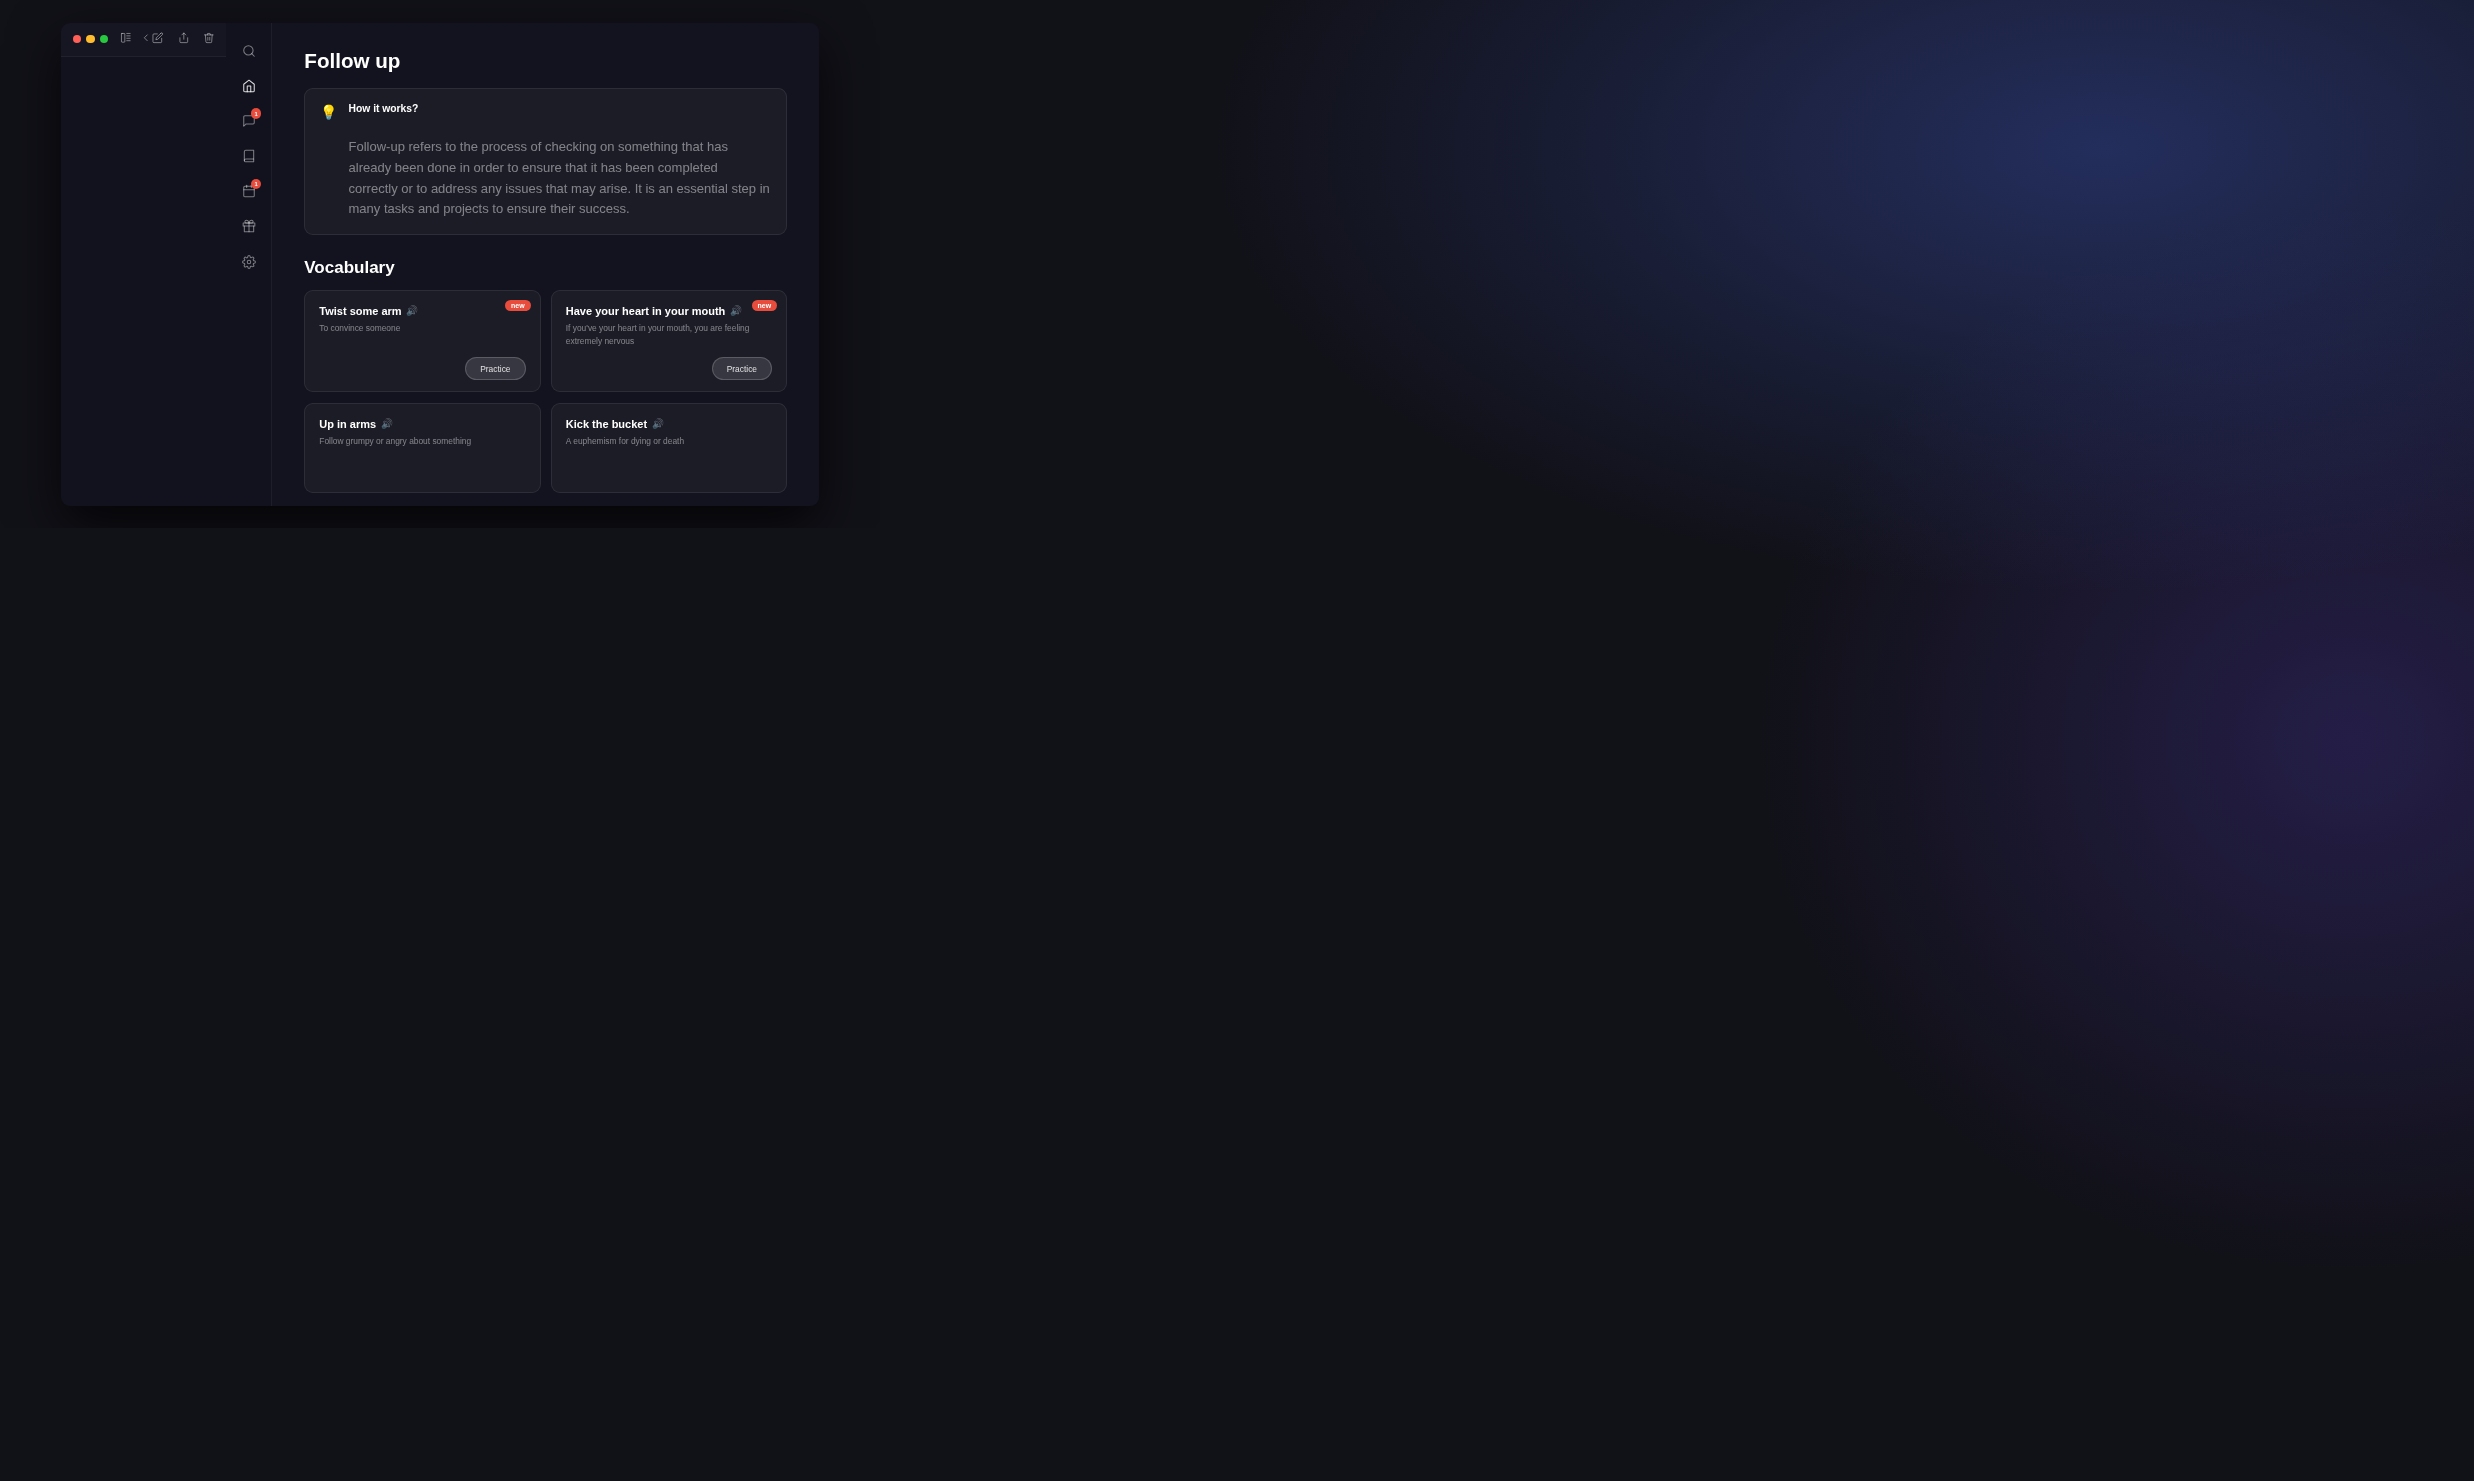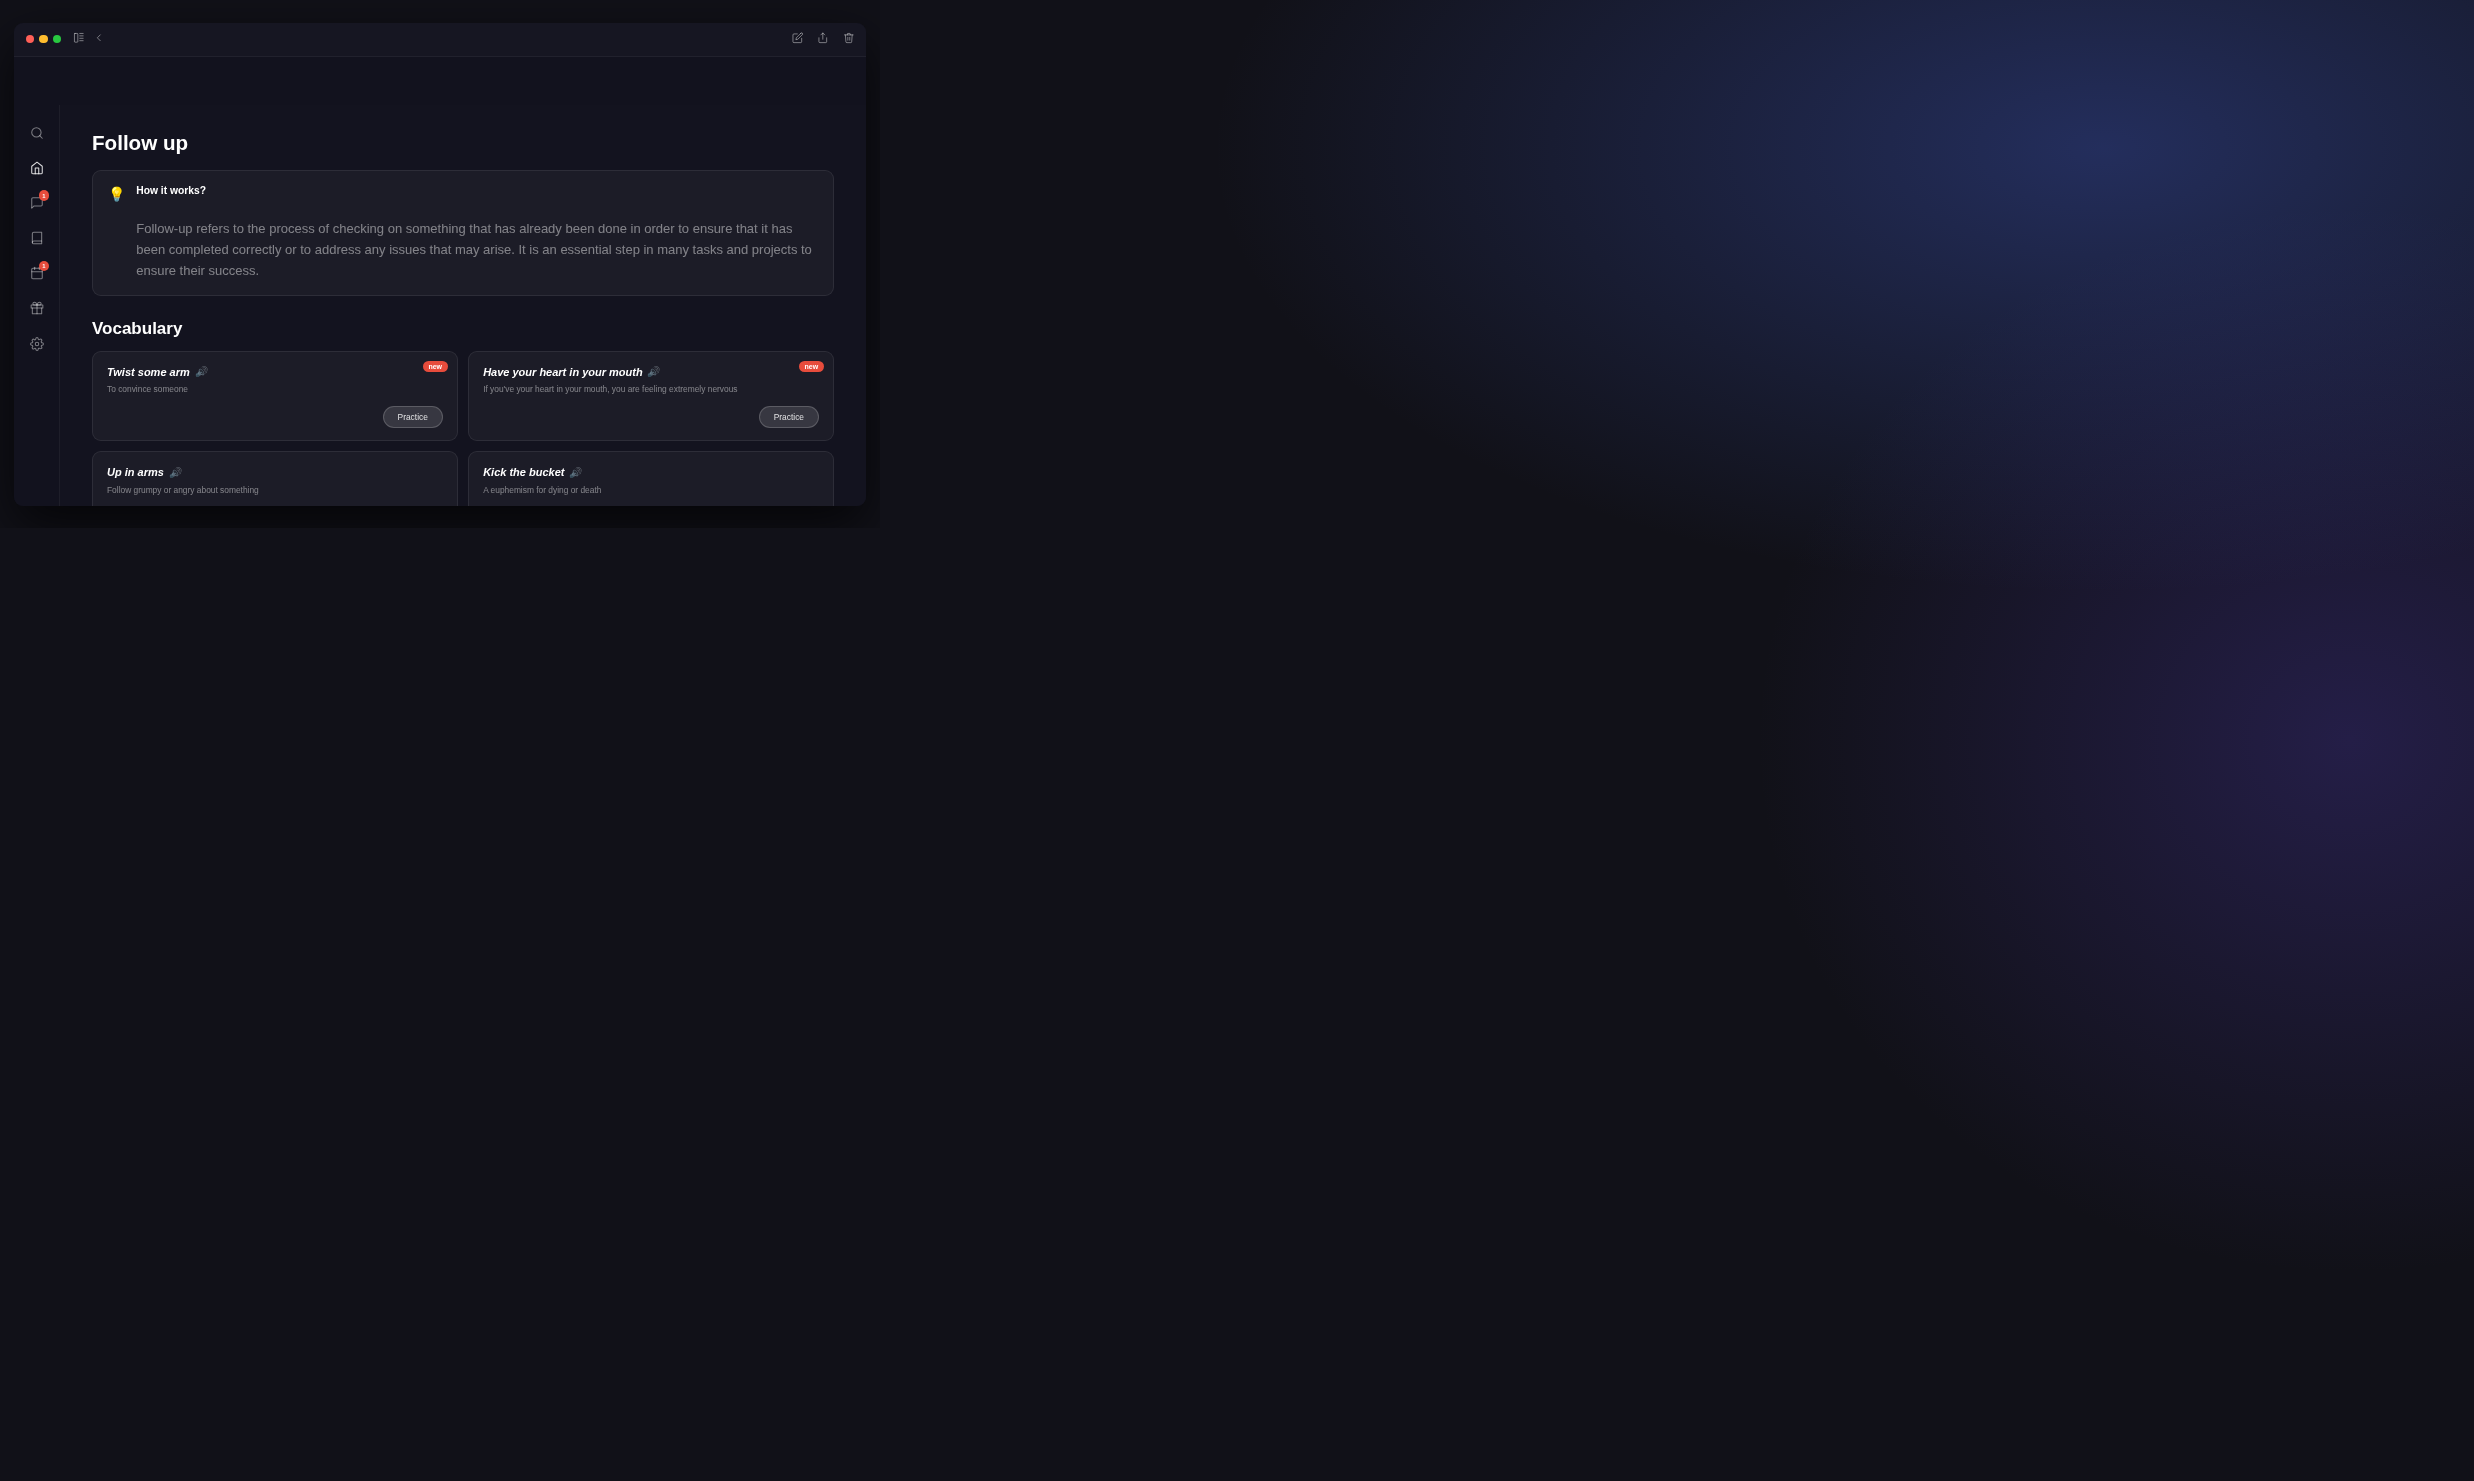--- a/index.html
+++ b/index.html
@@ -22,29 +22,28 @@
       background: 
         radial-gradient(ellipse 60% 50% at 85% 10%, rgba(70, 100, 220, 0.35) 0%, transparent 60%),
         radial-gradient(ellipse 40% 60% at 95% 50%, rgba(80, 60, 180, 0.3) 0%, transparent 60%),
         #111118;
       z-index: 0;
     }
 
     .window {
       position: relative;
       z-index: 1;
-      width: 852px;
+      width: 758px;
       height: 483px;
       background: #12121e;
       border-radius: 9px;
       overflow: hidden;
       box-shadow: 0 19.3px 52px rgba(0,0,0,0.7);
       display: flex;
-      flex-direction: column;
-      gap: 48px;
+      flex-direction: row;
     }
 
     
     .titlebar {
       height: 34px;
       background: #161622;
       display: flex;
       align-items: center;
       padding: 0 11.6px;
       flex-shrink: 0;
@@ -237,21 +236,20 @@
       min-height: 90px;
       display: flex;
       flex-direction: column;
     }
 
     .vocab-card-header {
       display: flex;
       align-items: center;
       gap: 5.2px;
       margin-bottom: 5.2px;
-      font-style: italic;
     }
 
     .vocab-phrase {
       font-size: 11px;
       font-weight: 600;
       color: #ffffff;
     }
 
     .sound-icon {
       color: rgba(255,255,255,0.5);

